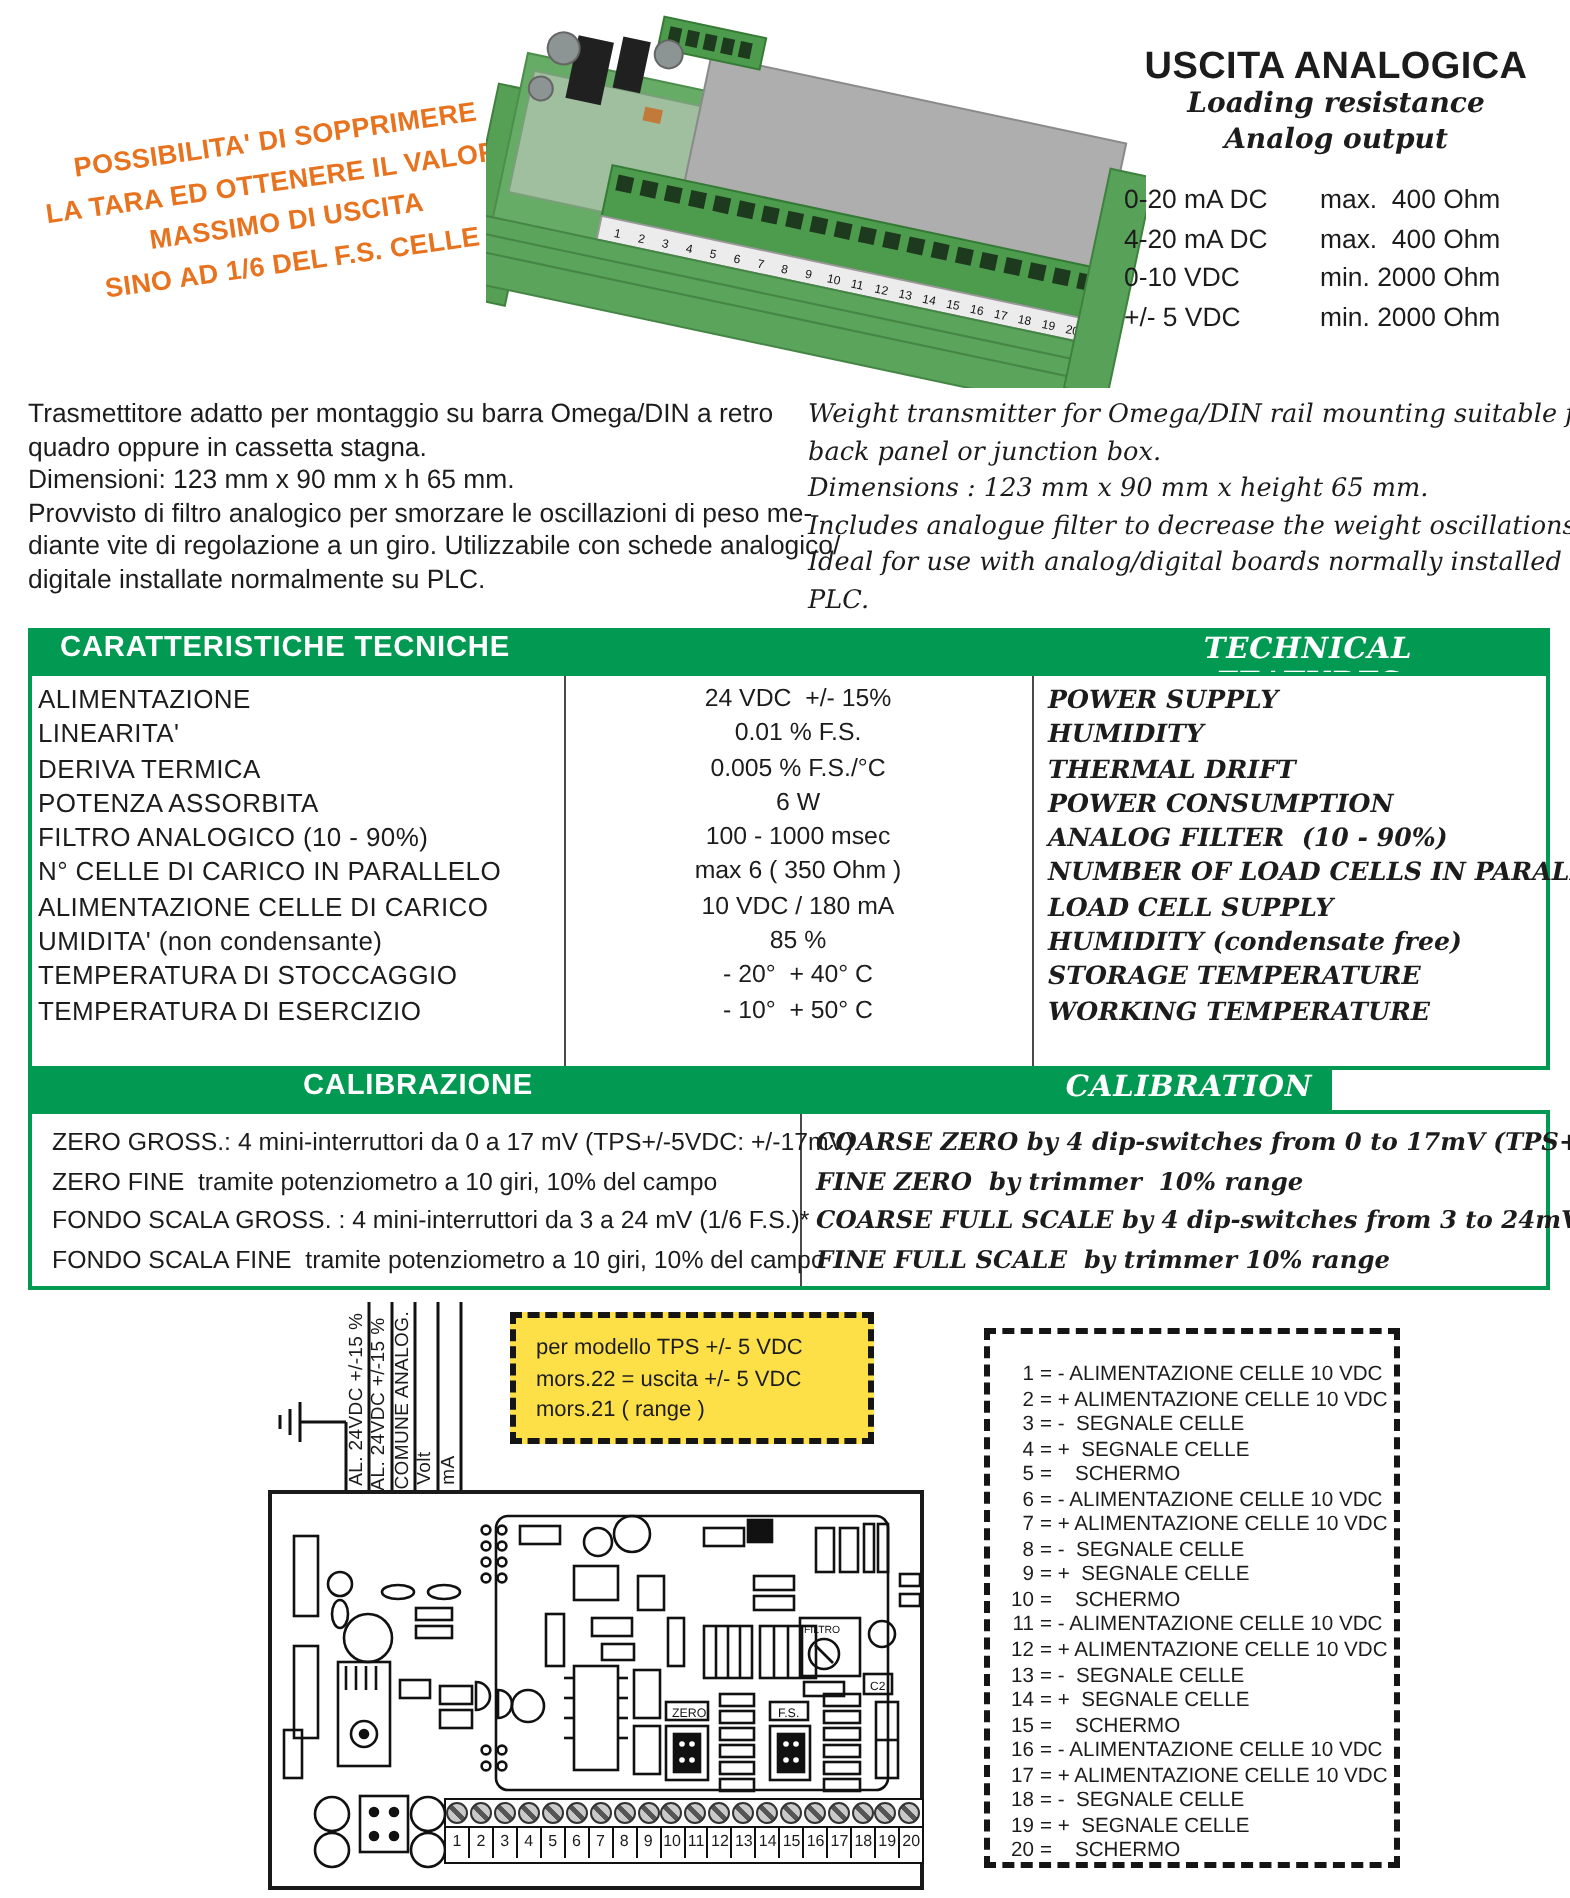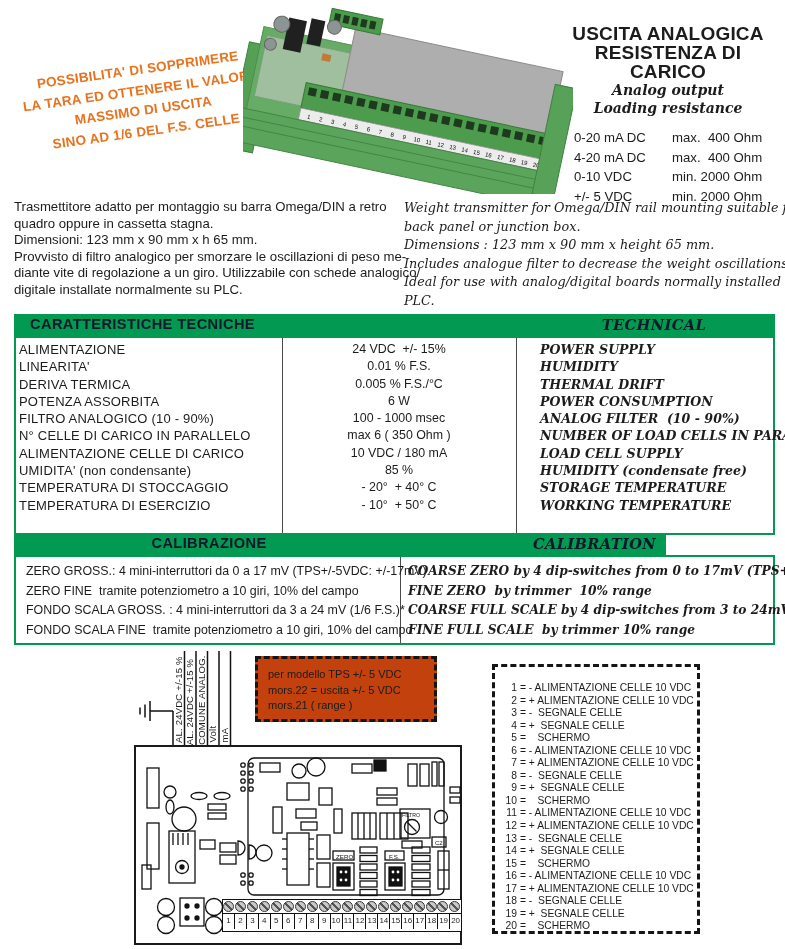--- a/index.html
+++ b/index.html
@@ -16,46 +16,46 @@
 
   
   .photo{left:243px;top:2px;width:330px;height:192px;overflow:hidden;}
 
   
   .outbox{left:556px;top:24px;width:224px;text-align:center;}
   .outbox .t{font-weight:bold;font-size:19px;line-height:19px;letter-spacing:.2px;}
   .outbox .s{font-family:"DejaVu Serif","Liberation Serif",serif;font-style:italic;font-weight:bold;
              font-size:14px;line-height:18px;}
   .specs{margin-top:11px;text-align:left;padding-left:6px;}
-  .spec-row{display:flex;font-size:13.2px;line-height:19.5px;margin-left:12px;}
+  .spec-row{display:flex;font-size:13.2px;line-height:19.5px;}
   .spec-row .rg{width:98px;white-space:pre;}
   .spec-row .ld{white-space:pre;}
 
   
   .intro-it{left:14px;top:199px;width:400px;font-size:13.2px;line-height:16.6px;}
   .intro-en{left:404px;top:199px;width:380px;font-size:12.8px;line-height:18.6px;}
   .intro-it div,.intro-en div{white-space:pre;}
 
   
-  .bar{height:22px;background:var(--green);color:#0f172a;}
+  .bar{height:22px;background:var(--green);color:#ffffff;}
   .bar-tech{left:14px;top:314px;width:761px;}
   .bar-cal{left:14px;top:533px;width:652px;}
   .bar span{position:absolute;top:2px;font-size:14.6px;font-weight:bold;letter-spacing:.4px;}
   .bar .it1{left:16px;}
   .bar .en1{left:540px;width:200px;text-align:center;}
   .bar .it2{left:0;width:390px;text-align:center;}
   .bar .en2{left:400px;width:361px;text-align:center;}
 
   
   .tech-body{left:14px;top:336px;width:757px;height:195px;border:2px solid var(--green);background:#fff;}
   .tech-rows{position:absolute;left:0;top:3px;width:100%;}
   .tech-row{display:grid;grid-template-columns:266px 234px auto;line-height:17.3px;}
   .tech-row .c-it{padding-left:3px;font-size:13px;letter-spacing:.2px;}
   .tech-row .c-val{text-align:center;font-size:12.4px;white-space:pre;}
-  .tech-row .c-en{padding-left:24px;font-size:12.6px;font-family:"DejaVu Serif","Liberation Serif",serif;font-style:italic;font-weight:bold;white-space:pre;}
+  .tech-row .c-en{padding-left:8px;font-size:12.6px;font-family:"DejaVu Serif","Liberation Serif",serif;font-style:italic;font-weight:bold;white-space:pre;}
   .vline{position:absolute;top:0;width:1px;height:100%;background:#4a4a4a;}
 
   
   .cal-body{left:14px;top:555px;width:757px;height:86px;border:2px solid var(--green);background:#fff;}
   .cal-it{position:absolute;left:0;top:5px;width:384px;padding-left:10px;font-size:12.4px;line-height:19.5px;}
   .cal-en{position:absolute;left:392px;top:5px;width:360px;font-size:12.2px;line-height:19.5px;
           font-family:"DejaVu Serif","Liberation Serif",serif;font-style:italic;font-weight:bold;}
   .cal-it div,.cal-en div{white-space:pre;}
   .cal-div{position:absolute;left:384px;top:0;width:1px;height:100%;background:#4a4a4a;}
 
@@ -64,21 +64,21 @@
   .wire-label{position:absolute;transform:rotate(-90deg);transform-origin:0 0;
               font-size:9.5px;white-space:nowrap;letter-spacing:.2px;}
   .tblock{position:absolute;left:167px;top:112px;width:71px;height:38px;border:1.5px solid #111;background:#fff;}
   .tblock .nums{display:flex;height:14px;border-bottom:1px solid #111;}
   .tblock .nums span{flex:1;border-right:1px solid #111;font-size:8.5px;line-height:14px;text-align:center;}
   .tblock .nums span:last-child{border-right:none;}
   .tblock .screws{display:flex;height:20px;align-items:center;justify-content:space-around;}
   .screw{width:9px;height:9px;border-radius:50%;border:1px solid #333;
          background:linear-gradient(45deg,#c9c9c9 40%,#555 40%,#555 60%,#c9c9c9 60%);}
   .notebox{position:absolute;left:255px;top:8px;width:182px;height:66px;border:3px dashed #151515;
-           background:#c2410c;padding:8px 8px 0 10px;box-sizing:border-box;font-size:11px;line-height:15.5px;}
+           background:#fde047;padding:8px 8px 0 10px;box-sizing:border-box;font-size:11px;line-height:15.5px;}
   .notebox div{white-space:pre;}
   .pcb{position:absolute;left:134px;top:97px;width:328px;height:200px;border:2.5px solid #1a1a1a;
        background:#fff;box-sizing:border-box;}
   .bstrip{position:absolute;left:86px;top:152px;width:238px;height:31px;border:1.5px solid #111;background:#fff;}
   .bstrip .screws{display:flex;height:13px;align-items:center;justify-content:space-around;}
   .bstrip .cells{display:flex;height:15px;border-top:1px solid #111;}
   .bstrip .cells span{flex:1;border-right:1px solid #111;font-size:8px;line-height:14px;text-align:center;overflow:hidden;}
   .bstrip .cells span:last-child{border-right:none;}
 
   
@@ -170,23 +170,22 @@
         <line x1="-10" y1="113" x2="295" y2="113" stroke="#458545"></line>
         <line x1="-10" y1="122" x2="295" y2="122" stroke="#458545"></line>
         <rect x="292" y="16" width="22" height="112" fill="#58a158" stroke="#3f823f"></rect>
         <rect x="296" y="128" width="30" height="18" fill="#56a056" stroke="#3f823f"></rect>
       </g>
     </svg>
   </div>
 
   <div class="abs outbox">
     <div class="t">USCITA ANALOGICA</div>
-    <div class="t">RESISTENZA DI CARICO</div>
+    <div class="s">Loading resistance</div>
     <div class="s">Analog output</div>
-    <div class="s">Loading resistance</div>
     <div class="specs">
 
         <div class="spec-row">
           <span class="rg">0-20 mA DC</span>
           <span class="ld">max.  400 Ohm</span>
         </div>
 
         <div class="spec-row">
           <span class="rg">4-20 mA DC</span>
           <span class="ld">max.  400 Ohm</span>

